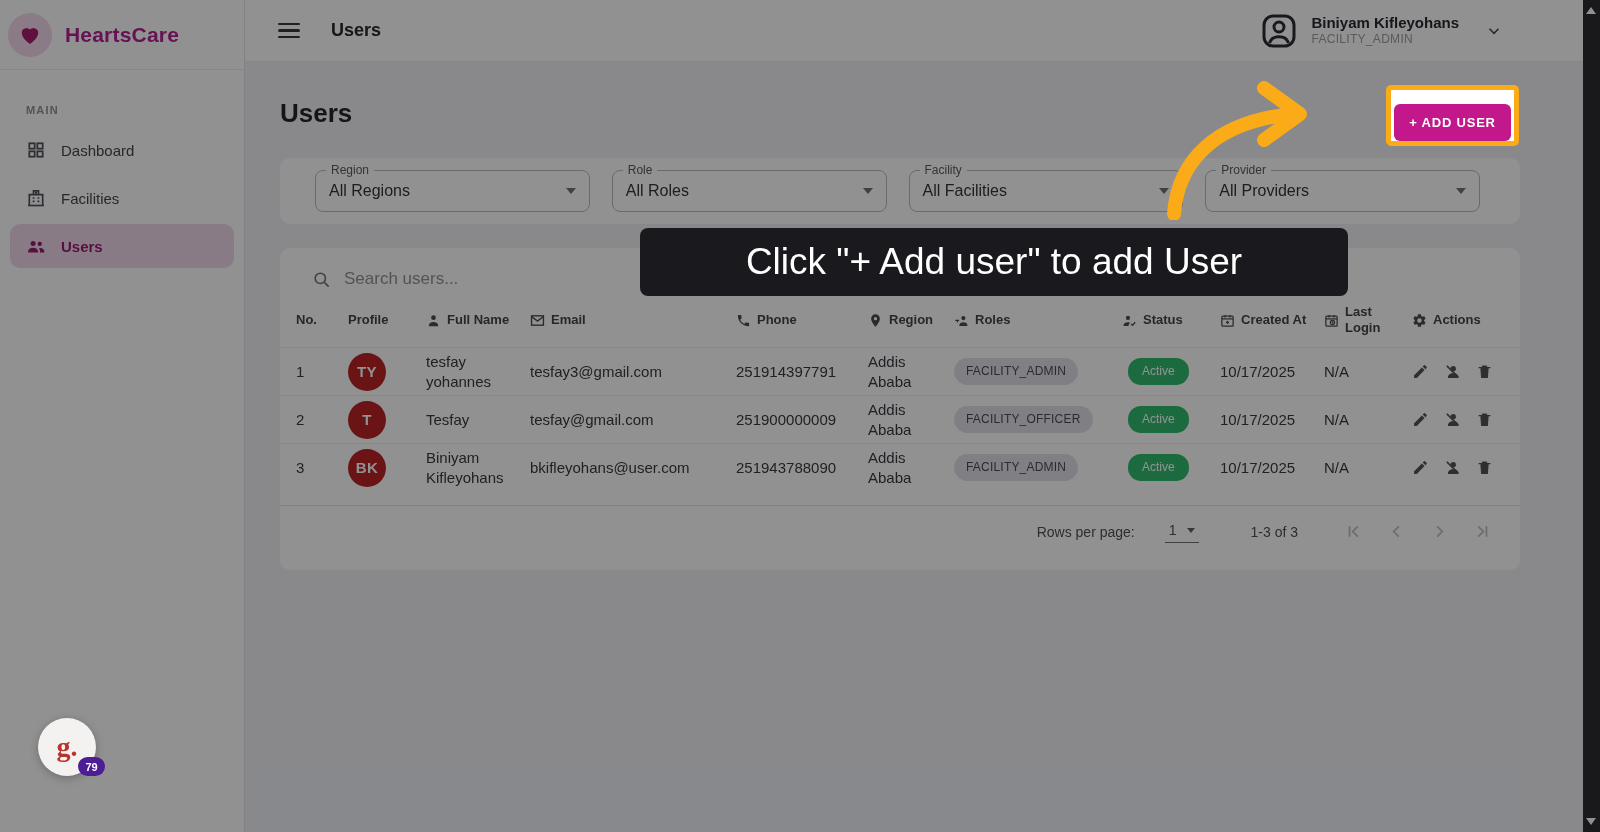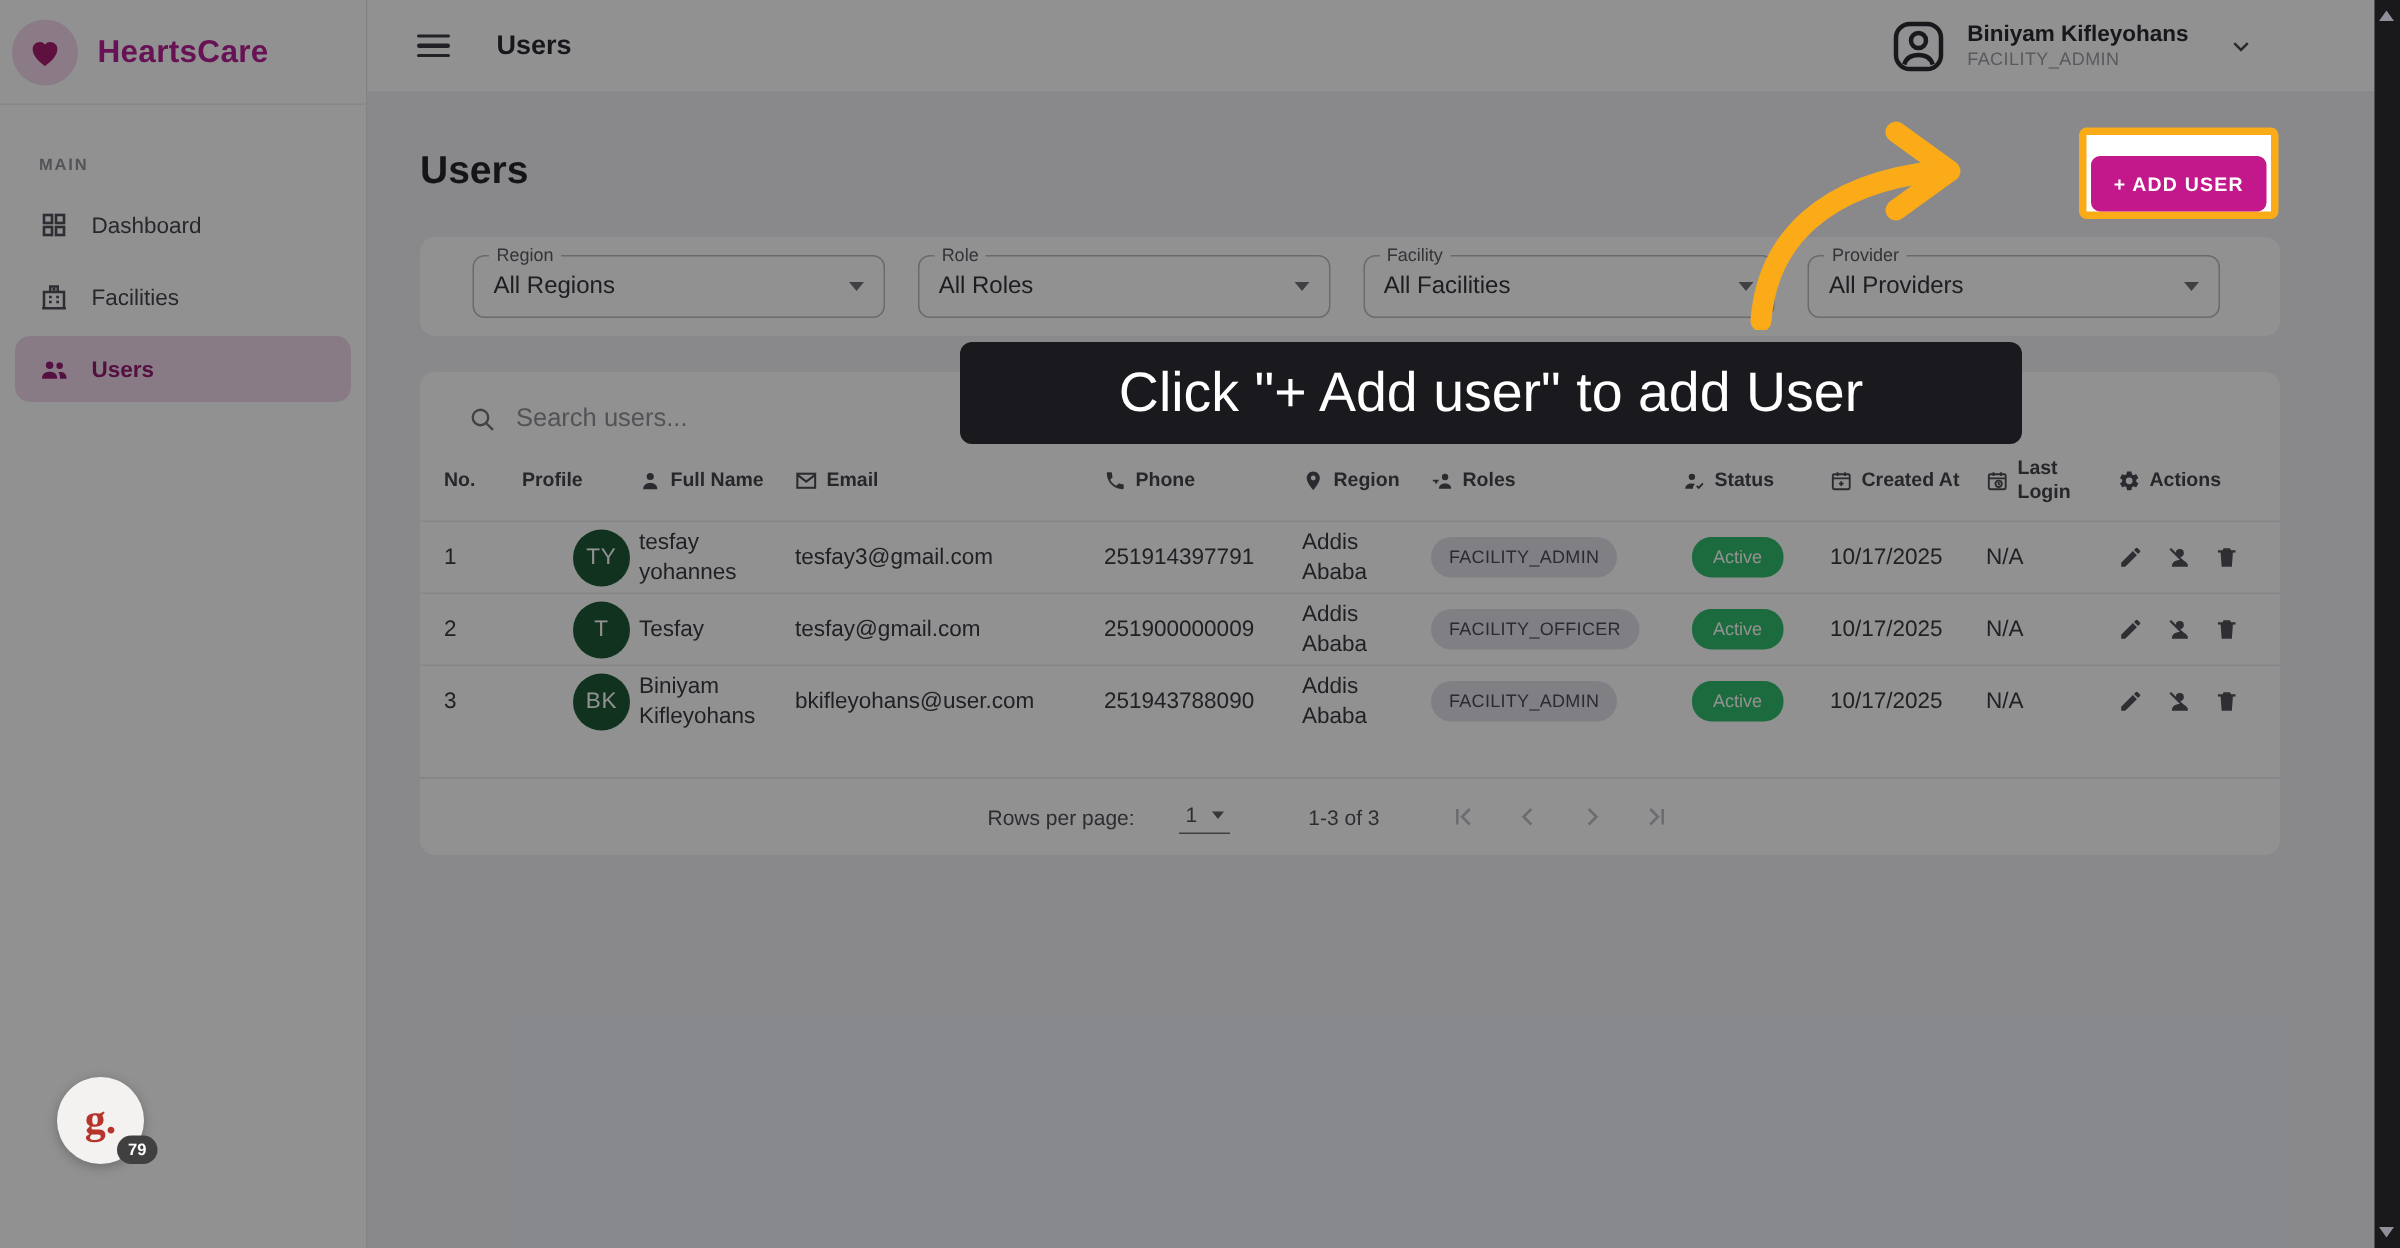--- a/index.html
+++ b/index.html
@@ -61,29 +61,29 @@
   .search-row svg { width:19px; height:19px; color:#6f6f76; }
   .search-row input { border:none; outline:none; font-size:17px; font-family:"Liberation Sans",sans-serif; color:#3a3a40; width:420px; background:transparent; }
   .search-row input::placeholder { color:#8d8d94; }
 
   .tgrid { display:grid; grid-template-columns:52px 78px 104px 206px 132px 86px 168px 98px 104px 88px 96px; padding-left:16px; align-items:center; }
   .thead { min-height:54px; font-size:13px; font-weight:bold; color:#3d3d44; }
   .th { display:flex; align-items:center; gap:6px; padding-right:8px; line-height:1.25; }
   .th svg { width:15px; height:15px; flex:none; color:#45454c; }
   .trow { height:48px; border-top:1px solid #ededf1; font-size:15px; color:#333339; }
   .cell { padding-right:8px; line-height:1.3; }
-  .avatar { width:38px; height:38px; border-radius:50%; background:#14532d; color:#fff; font-size:15px; font-weight:normal;
-    display:flex; align-items:center; justify-content:center; letter-spacing:.5px;margin-left:34px; }
+  .avatar { width:38px; height:38px; border-radius:50%; background:#b91c1c; color:#fff; font-size:15px; font-weight:bold;
+    display:flex; align-items:center; justify-content:center; letter-spacing:.5px; }
   .chip { display:inline-block; background:#e1e1e6; color:#45454c; font-size:12px; border-radius:14px; padding:6px 12px; letter-spacing:.2px; }
   .status-chip { display:inline-block; background:#2BBB66; color:#fff; font-size:12px; border-radius:13px; padding:6px 14px; margin-left:6px; }
   .actions-cell { display:flex; gap:15px; align-items:center; }
   .act-btn { width:17px; height:17px; color:#4c4c53; cursor:pointer; }
 
-  .pagination { position:absolute; left:0; bottom:0; width:100%; height:52px; border-top:1px solid #e4e4e8;
-    display:flex; align-items:center; justify-content:center; padding-right:28px; font-size:14px; color:#4a4a50; }
+  .pagination { position:absolute; left:0; bottom:13px; width:100%; height:52px; border-top:1px solid #e4e4e8;
+    display:flex; align-items:center; justify-content:flex-end; padding-right:28px; font-size:14px; color:#4a4a50; }
   .rpp-label { margin-right:30px; }
   .rpp-select { display:flex; align-items:center; gap:10px; border-bottom:1px solid #6a6a70; padding:2px 4px 4px 4px; cursor:pointer; }
   .rpp-caret { width:0; height:0; border-left:4.5px solid transparent; border-right:4.5px solid transparent; border-top:5.5px solid #5b5b62; }
   .range { margin:0 46px 0 52px; }
   .pg-btns { display:flex; gap:24px; align-items:center; }
   .pg-btns svg { width:19px; height:19px; color:#bdbdc3; cursor:pointer; }
 
   
   .dim { position:absolute; inset:0; background:rgba(10,10,13,0.45); z-index:50; }
 
@@ -94,21 +94,21 @@
 
   .tutorial-tooltip { position:absolute; left:640px; top:228px; width:708px; height:68px; background:#1a1a1e; border-radius:8px;
     z-index:56; display:flex; align-items:center; justify-content:center; color:#fff; font-size:37px; }
 
   .arrow-svg { position:absolute; left:1150px; top:80px; width:180px; height:140px; z-index:55; color:#FBAB18; }
 
   
   .g-widget { position:absolute; left:38px; top:718px; width:58px; height:58px; border-radius:50%; background:#f4f2f0;
     z-index:57; display:flex; align-items:center; justify-content:center; box-shadow:0 2px 8px rgba(0,0,0,.25); cursor:pointer; }
   .g-letter { font-family:"Liberation Serif", serif; font-size:28px; font-weight:bold; color:#b7342c; }
-  .g-badge { position:absolute; left:40px; top:39px; min-width:27px; height:19px; background:#404040; border-radius:10px;
+  .g-badge { position:absolute; left:40px; top:39px; min-width:27px; height:19px; background:#4c1d95; border-radius:10px;
     color:#fff; font-size:11px; font-weight:bold; display:flex; align-items:center; justify-content:center; padding:0 6px; }
 
   
   .scrollbar { position:absolute; right:0; top:0; width:17px; height:832px; background:#19191c; z-index:60; }
   .sb-up { position:absolute; top:7px; left:3px; width:0; height:0; border-left:5.5px solid transparent; border-right:5.5px solid transparent; border-bottom:7px solid #90909a; cursor:pointer; }
   .sb-down { position:absolute; bottom:7px; left:3px; width:0; height:0; border-left:5.5px solid transparent; border-right:5.5px solid transparent; border-top:7px solid #90909a; cursor:pointer; }
 </style>
 </head>
 <body>
 

